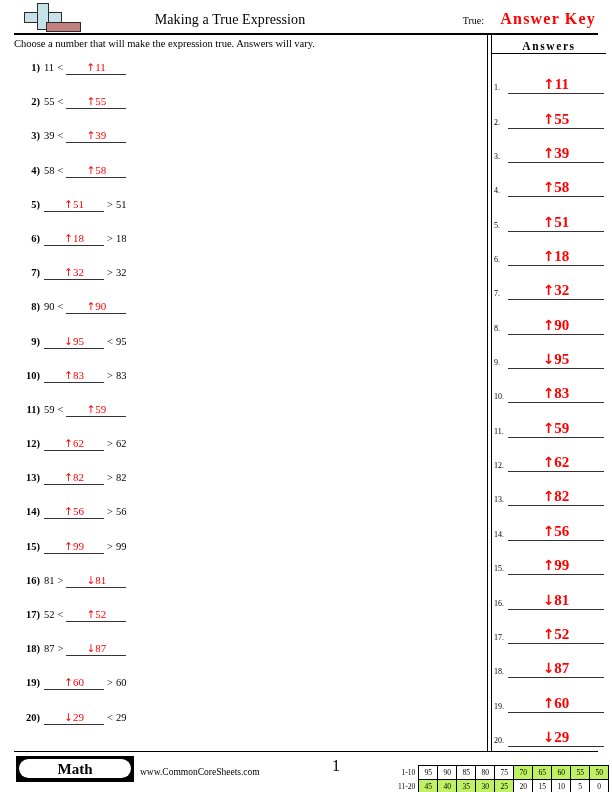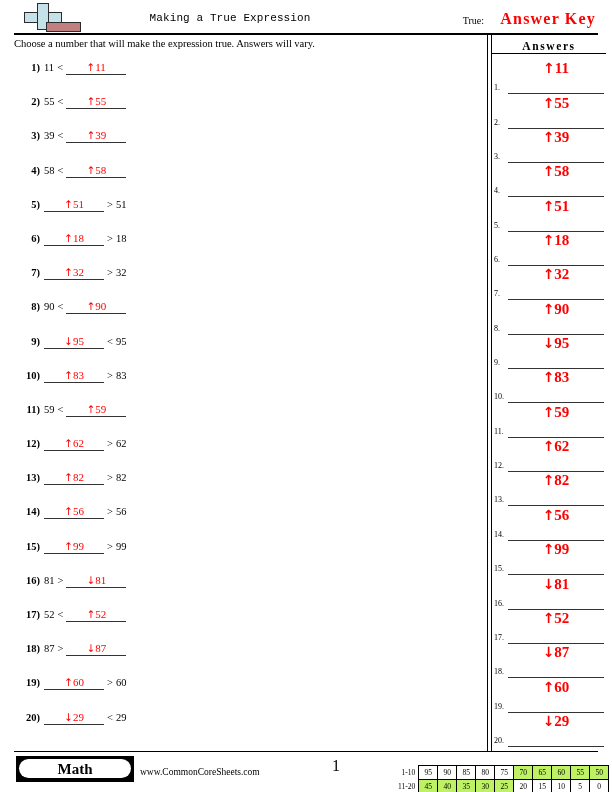--- a/index.html
+++ b/index.html
@@ -58,22 +58,22 @@
     background: #c08080;
     border: 1.4px solid #2b2b2b;
     box-sizing: border-box;
     z-index: 2;
   }
   #header-title {
     position: absolute;
     left: 0; top: 12px;
     width: 460px;
     text-align: center;
-    font-size: 11px;
-    font-family: Liberation Mono, monospace;
+    font-size: 14px;
+    font-family: Liberation Serif, serif;
     letter-spacing: 0.1px;
   }
   #name-label {
     position: absolute;
     right: 128px; top: 15px;
     font-size: 10px;
     font-family: "Liberation Serif", serif;
   }
   #answer-key {
     position: absolute;
@@ -203,21 +203,21 @@
   .aline {
     position: absolute;
     left: 16px; bottom: 0px;
     width: 96px;
     border-bottom: 1.1px solid #333;
     text-align: center;
     color: #ff0000;
     font-weight: bold;
     font-size: 15px;
     font-family: "Liberation Serif", serif;
-    padding-bottom: 17px;
+    padding-bottom: 1px;
     line-height: 16px;
   }
   .aline .arw {
     font-family: "DejaVu Sans", sans-serif;
     font-size: 14px;
     font-weight: bold;
   }
 
   
   #footer {

